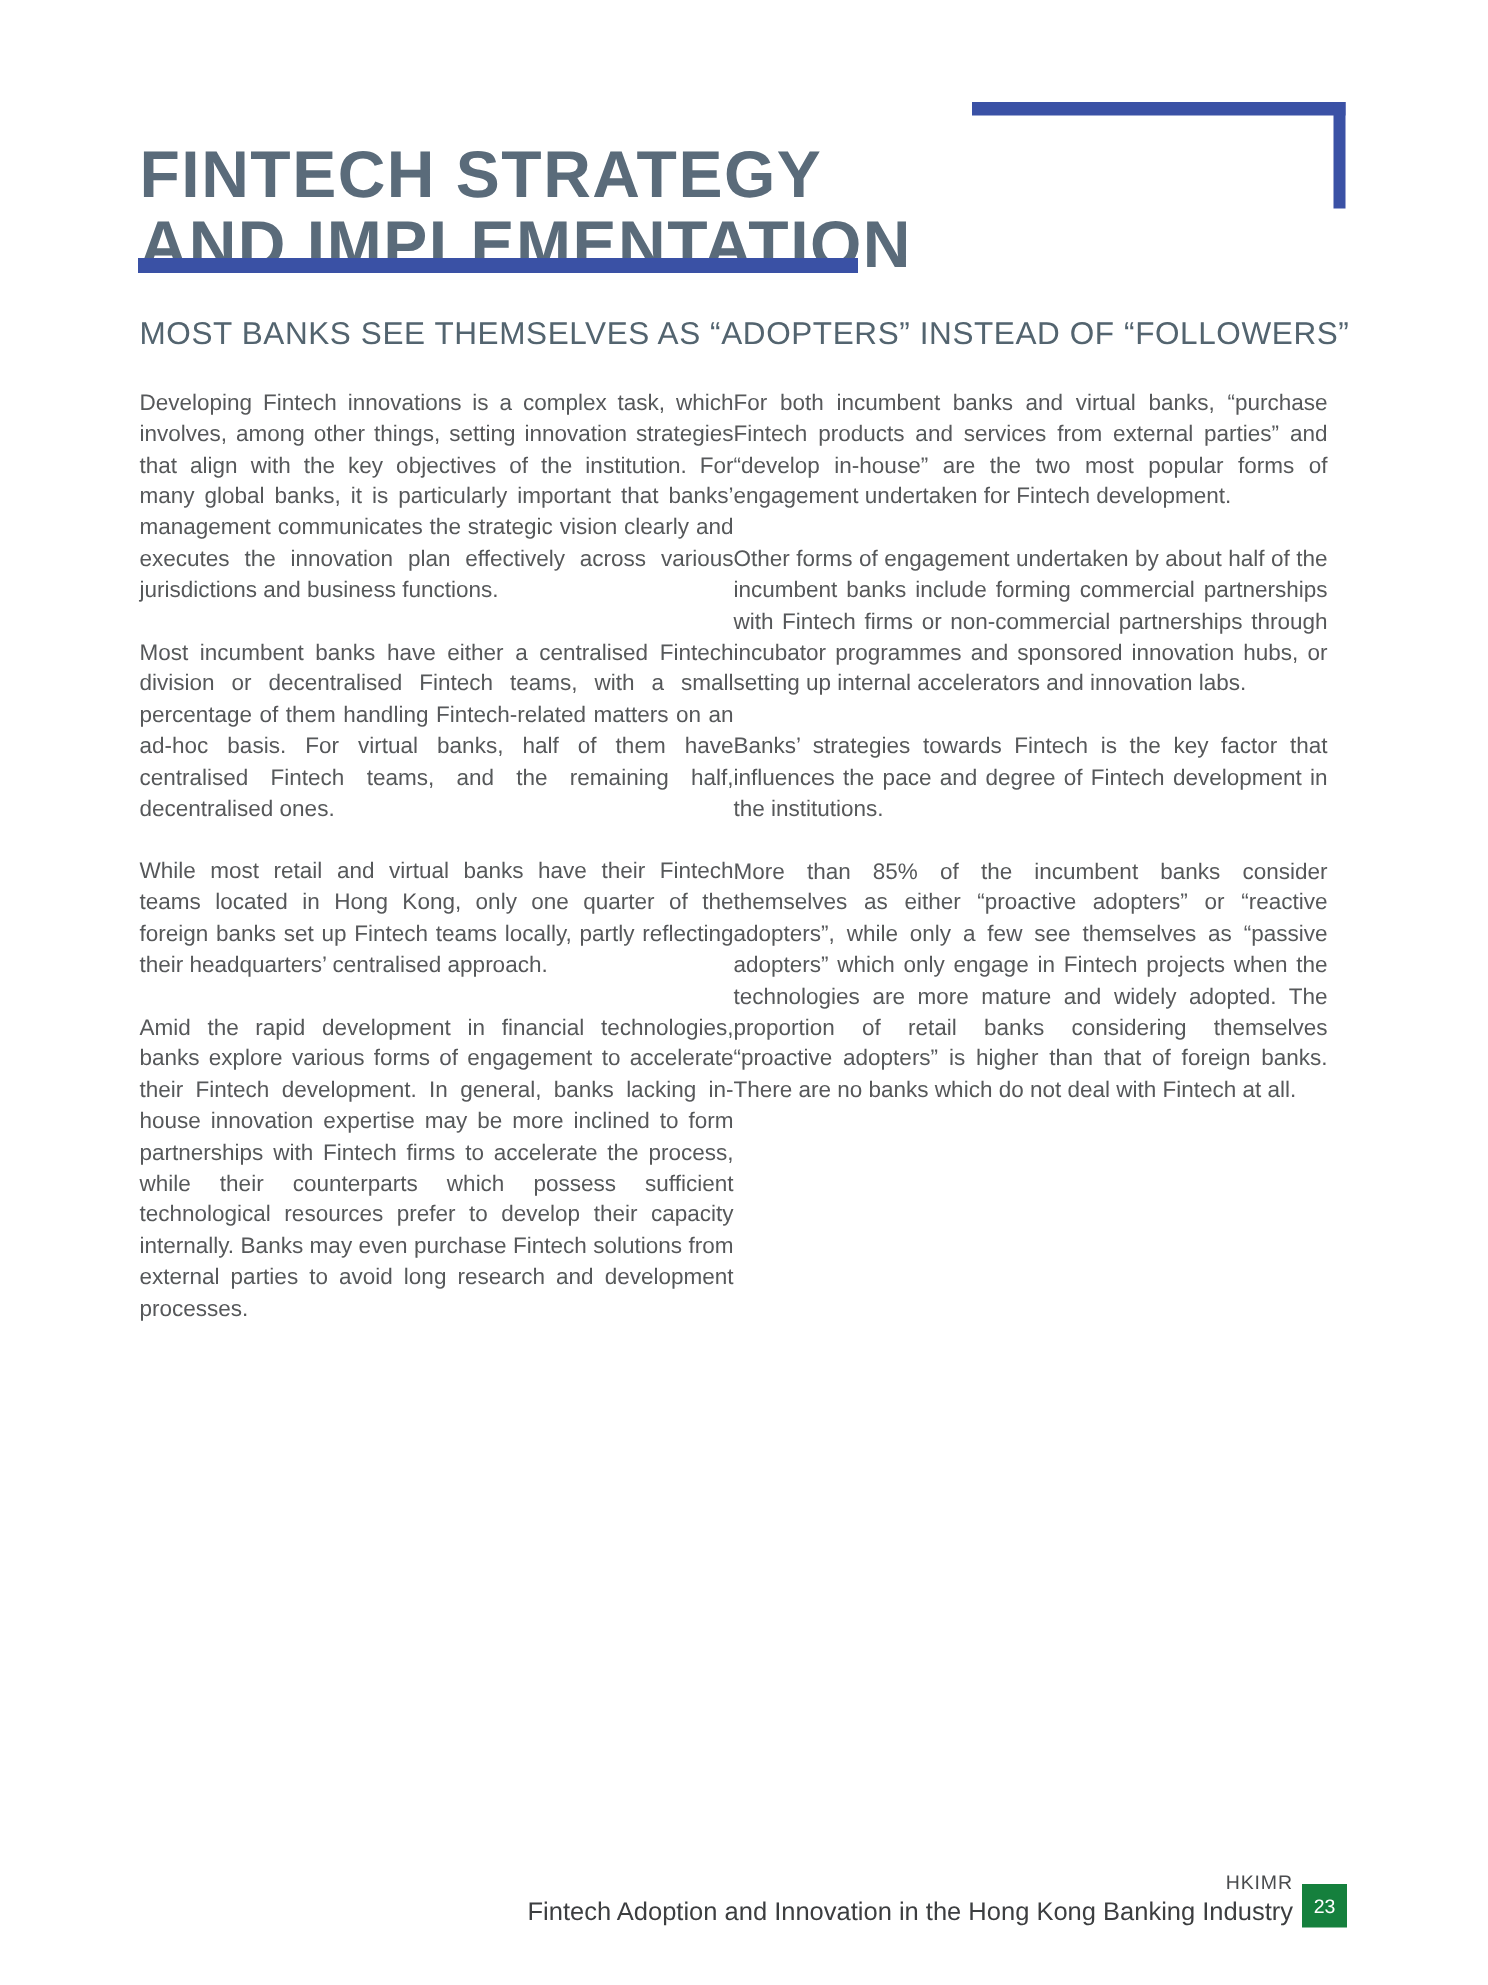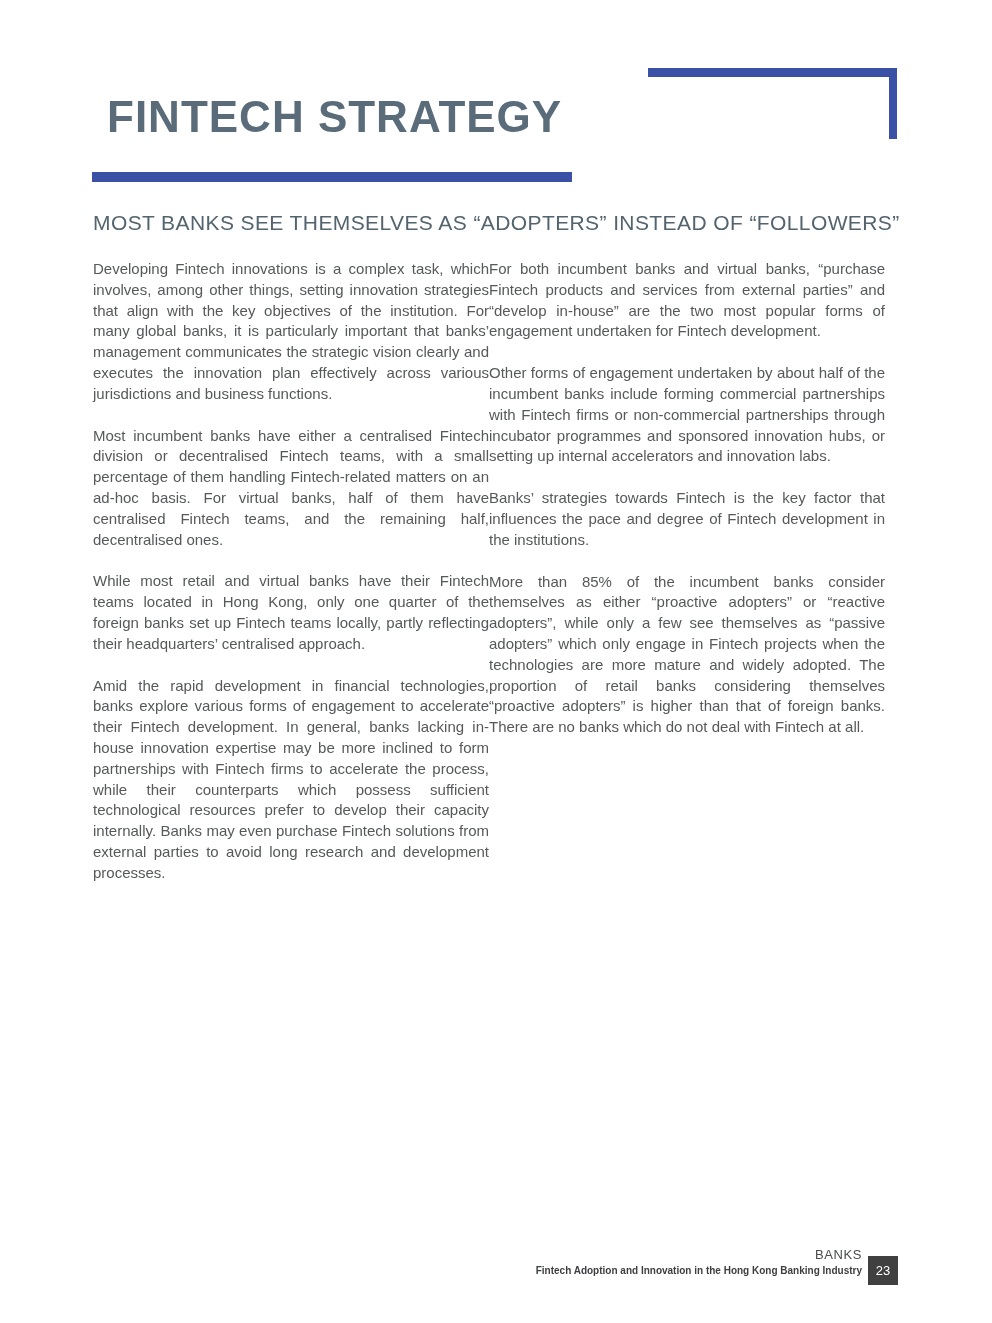--- a/index.html
+++ b/index.html
@@ -23,21 +23,21 @@
   .bracket-v {
     position: absolute;
     left: 889px; top: 68px;
     width: 8px; height: 71px;
     background: #3a51a5;
   }
 
   
   .title {
     position: absolute;
-    left: 107px; top: 64px;
+    left: 93px; top: 64px;
     font-size: 44px;
     line-height: 47px;
     font-weight: 700;
     color: #5a6b7a;
     letter-spacing: 1px;
     white-space: nowrap;
   }
   .title-underline {
     position: absolute;
     left: 92px; top: 172px;
@@ -75,47 +75,47 @@
     position: absolute;
     right: 130px; top: 1247px;
     text-align: right;
   }
   .footer-org {
     font-size: 13px;
     color: #4a4c4e;
     letter-spacing: 0.6px;
   }
   .footer-title {
-    font-size: 10px;
-    font-weight: 700;
+    font-size: 17px;
+    font-weight: 400;
     color: #3c3e40;
     margin-top: 3px;
     white-space: nowrap;
   }
   .page-badge {
     position: absolute;
     left: 868px; top: 1256px;
     width: 30px; height: 29px;
-    background: #404040;
+    background: #15803d;
     color: #ffffff;
     font-size: 13px;
     display: flex;
     align-items: center;
     justify-content: center;
   }
 </style>
 </head>
 <body>
 
 <div class="page">
 
   <div class="bracket-h"></div>
   <div class="bracket-v"></div>
 
-  <h1 class="title"><span>FINTECH STRATEGY</span><br></h1>
+  <h1 class="title"><span>FINTECH STRATEGY</span><br><span>AND IMPLEMENTATION</span></h1>
 
   <div class="title-underline"></div>
 
   <h2 class="subtitle">MOST BANKS SEE THEMSELVES AS “ADOPTERS” INSTEAD OF “FOLLOWERS”</h2>
 
   <div class="columns">
     <div class="col">
       <p>Developing Fintech innovations is a complex task, which involves, among other things, setting innovation strategies that align with the key objectives of the institution. For many global banks, it is particularly important that banks’ management communicates the strategic vision clearly and executes the innovation plan effectively across various jurisdictions and business functions.</p>
       <p>Most incumbent banks have either a centralised Fintech division or decentralised Fintech teams, with a small percentage of them handling Fintech-related matters on an ad-hoc basis. For virtual banks, half of them have centralised Fintech teams, and the remaining half, decentralised ones.</p>
       <p>While most retail and virtual banks have their Fintech teams located in Hong Kong, only one quarter of the foreign banks set up Fintech teams locally, partly reflecting their headquarters’ centralised approach.</p>
@@ -123,21 +123,21 @@
     </div>
     <div class="col">
       <p>For both incumbent banks and virtual banks, “purchase Fintech products and services from external parties” and “develop in-house” are the two most popular forms of engagement undertaken for Fintech development.</p>
       <p>Other forms of engagement undertaken by about half of the incumbent banks include forming commercial partnerships with Fintech firms or non-commercial partnerships through incubator programmes and sponsored innovation hubs, or setting up internal accelerators and innovation labs.</p>
       <p>Banks’ strategies towards Fintech is the key factor that influences the pace and degree of Fintech development in the institutions.</p>
       <p>More than 85% of the incumbent banks consider themselves as either “proactive adopters” or “reactive adopters”, while only a few see themselves as “passive adopters” which only engage in Fintech projects when the technologies are more mature and widely adopted. The proportion of retail banks considering themselves “proactive adopters” is higher than that of foreign banks. There are no banks which do not deal with Fintech at all.</p>
     </div>
   </div>
 
   <div class="footer-text">
-    <div class="footer-org">BANKS</div>
+    <div class="footer-org">HKIMR</div>
     <div class="footer-title">Fintech Adoption and Innovation in the Hong Kong Banking Industry</div>
   </div>
 
   <div class="page-badge">
     <span>23</span>
   </div>
 
 </div>
 
 </body></html>

